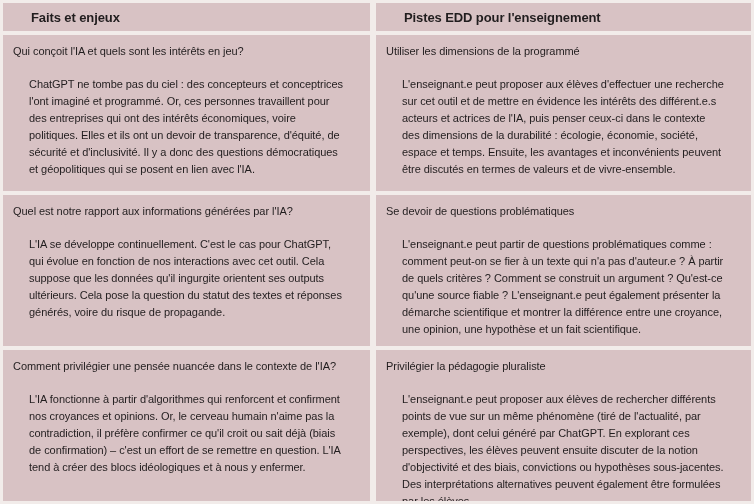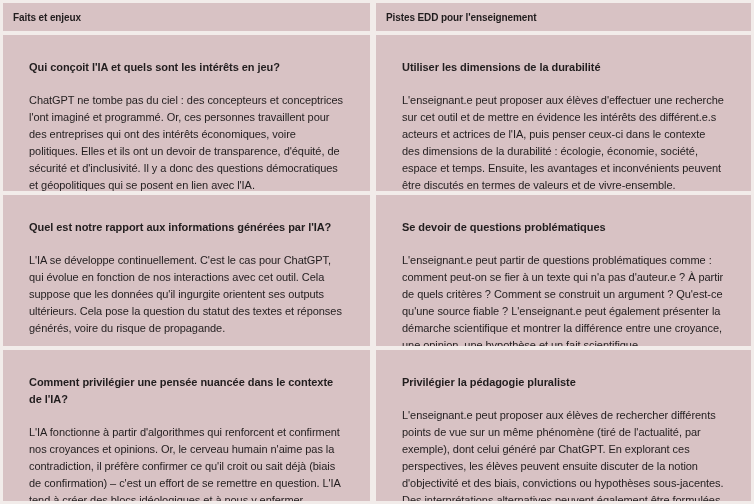--- a/index.html
+++ b/index.html
@@ -26,34 +26,34 @@
   }
   .cell {
     background: var(--cell-bg, #d8c2c4);
     color: var(--text-color, #211d1e);
     box-sizing: border-box;
     overflow: hidden;
   }
   .header-cell {
     display: flex;
     align-items: center;
-    padding: 0 10px;
-    font-size: 10px;
+    padding: 0 28px;
+    font-size: 13px;
     font-weight: bold;
     letter-spacing: -0.1px;
   }
   .body-cell {
     padding: 8px 10px 6px 10px;
     font-size: 11px;
     line-height: 17px;
     letter-spacing: -0.05px;
   }
   .cell-title {
-    font-weight: bold;
-    margin: 16px;
+    font-weight: normal;
+    margin: 0;
   }
   .cell-body {
     margin: 16px;
   }
 </style>
 </head>
 <body>
 
 <div class="table-wrap">
 
@@ -62,21 +62,21 @@
   </div>
   <div class="cell header-cell">
     <span>Pistes EDD pour l'enseignement</span>
   </div>
 
   <div class="cell body-cell">
     <p class="cell-title">Qui conçoit l'IA et quels sont les intérêts en jeu?</p>
     <p class="cell-body">ChatGPT ne tombe pas du ciel : des concepteurs et conceptrices l'ont imaginé et programmé. Or, ces personnes travaillent pour des entreprises qui ont des intérêts économiques, voire politiques. Elles et ils ont un devoir de transparence, d'équité, de sécurité et d'inclusivité. Il y a donc des questions démocratiques et géopolitiques qui se posent en lien avec l'IA.</p>
   </div>
   <div class="cell body-cell">
-    <p class="cell-title">Utiliser les dimensions de la durabilité</p>
+    <p class="cell-title">Utiliser les dimensions de la programmé</p>
     <p class="cell-body">L'enseignant.e peut proposer aux élèves d'effectuer une recherche sur cet outil et de mettre en évidence les intérêts des différent.e.s acteurs et actrices de l'IA, puis penser ceux-ci dans le contexte des dimensions de la durabilité : écologie, économie, société, espace et temps. Ensuite, les avantages et inconvénients peuvent être discutés en termes de valeurs et de vivre-ensemble.</p>
   </div>
 
   <div class="cell body-cell">
     <p class="cell-title">Quel est notre rapport aux informations générées par l'IA?</p>
     <p class="cell-body">L'IA se développe continuellement. C'est le cas pour ChatGPT, qui évolue en fonction de nos interactions avec cet outil. Cela suppose que les données qu'il ingurgite orientent ses outputs ultérieurs. Cela pose la question du statut des textes et réponses générés, voire du risque de propagande.</p>
   </div>
   <div class="cell body-cell">
     <p class="cell-title">Se devoir de questions problématiques</p>
     <p class="cell-body">L'enseignant.e peut partir de questions problématiques comme : comment peut-on se fier à un texte qui n'a pas d'auteur.e ? À partir de quels critères ? Comment se construit un argument ? Qu'est-ce qu'une source fiable ? L'enseignant.e peut également présenter la démarche scientifique et montrer la différence entre une croyance, une opinion, une hypothèse et un fait scientifique.</p>

